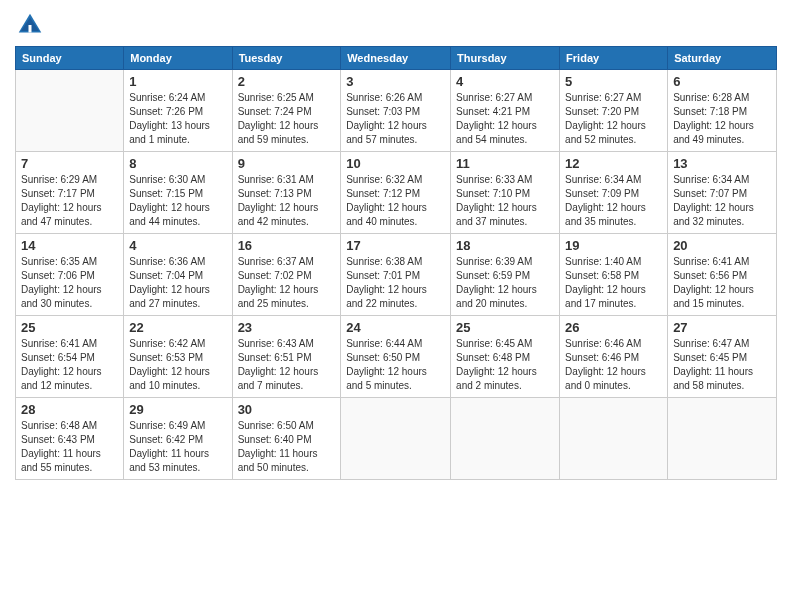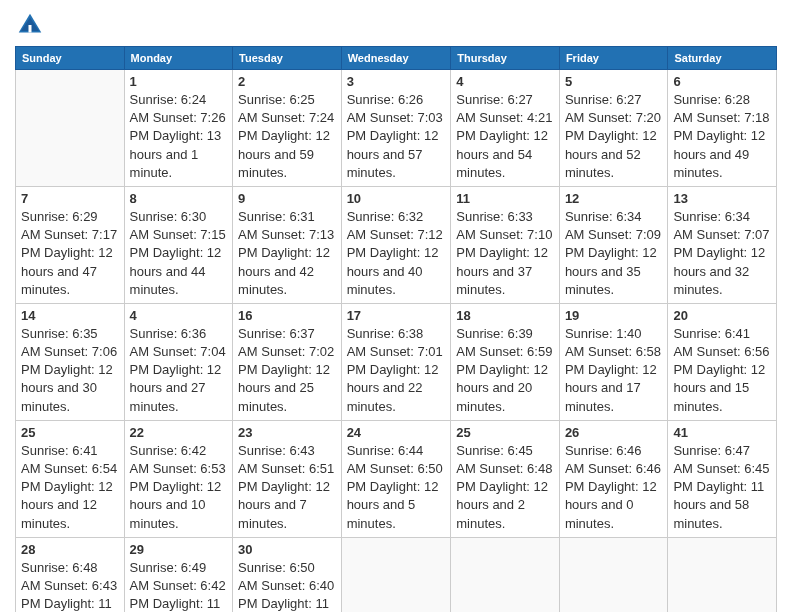--- a/index.html
+++ b/index.html
@@ -77,21 +77,21 @@
       background: #f9f9f9;
     }
     .day-number {
       font-size: 13px;
       font-weight: bold;
       color: #333;
       display: block;
       margin-bottom: 2px;
     }
     .day-info {
-      font-size: 13px;
+      font-size: 10px;
       color: #333;
       line-height: 1.4;
     }
   </style>
 </head>
 <body>
 
 <div class="page">
   <div class="header">
     <div class="logo">
@@ -308,21 +308,21 @@
 and 2 minutes.</div>
           </td>
           <td>
             <span class="day-number">26</span>
             <div class="day-info">Sunrise: 6:46 AM
 Sunset: 6:46 PM
 Daylight: 12 hours
 and 0 minutes.</div>
           </td>
           <td>
-            <span class="day-number">41</span>
+            <span class="day-number">27</span>
             <div class="day-info">Sunrise: 6:47 AM
 Sunset: 6:45 PM
 Daylight: 11 hours
 and 58 minutes.</div>
           </td>
         </tr>
         <tr>
           <td>
             <span class="day-number">28</span>
             <div class="day-info">Sunrise: 6:48 AM

